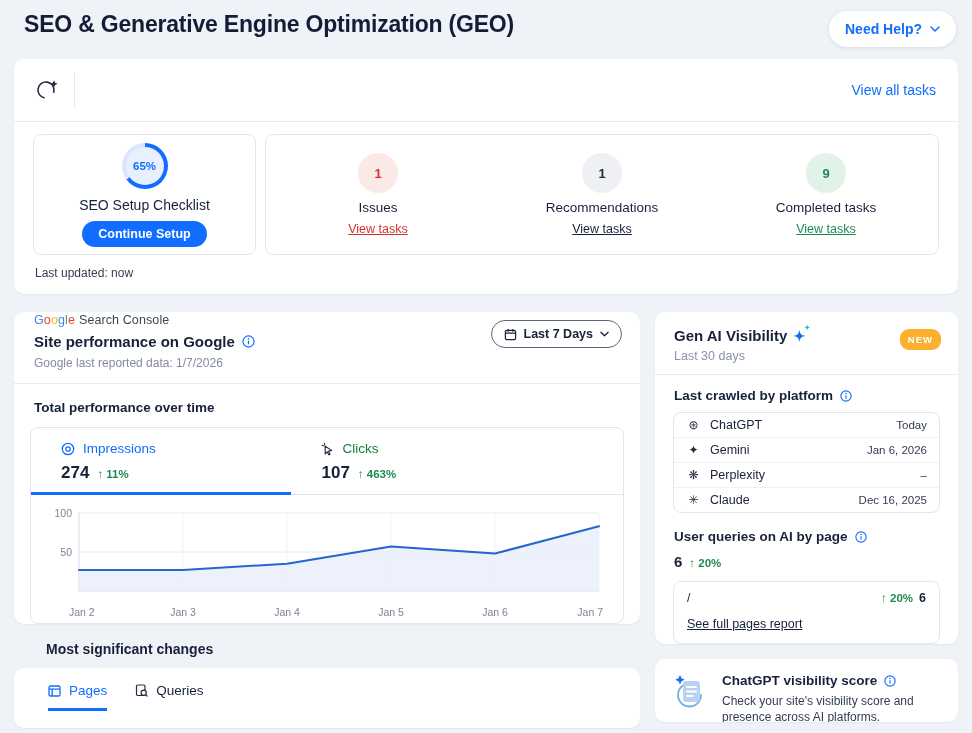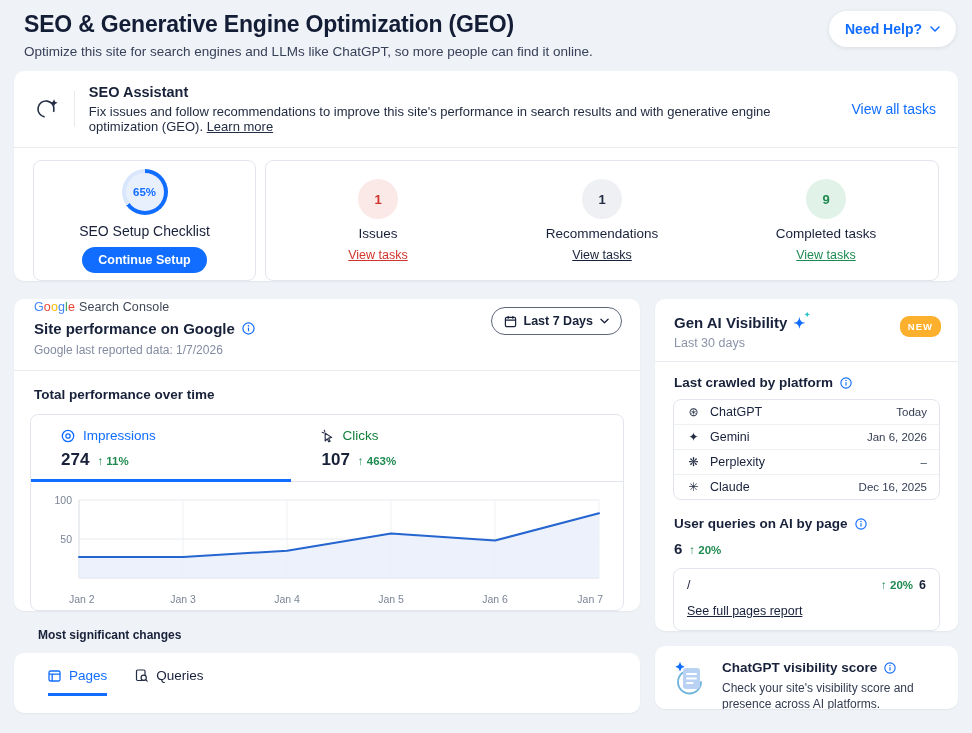--- a/index.html
+++ b/index.html
@@ -75,21 +75,21 @@
   .metric { padding: 13px 0 9px 30px; }
   .metric.active { width: 44%; border-bottom: 3px solid #116dff; }
   .metric.idle { flex: 1; border-bottom: 1px solid #e2e6ec; padding-bottom: 11px; }
   .m-label { display: flex; gap: 8px; align-items: center; font-size: 13.5px; }
   .metric.active .m-label { color: #116dff; }
   .metric.idle .m-label { color: #15803d; }
   .m-value { font-size: 17px; font-weight: 700; margin-top: 7px; display: flex; align-items: baseline; gap: 8px; }
   .delta { font-size: 11.5px; color: #1f8a50; font-weight: 700; }
   .chart-svg { display: block; margin: 8px 6px 2px 2px; }
 
-  .changes-title { font-size: 12px; font-weight: 700; margin: 17px 0 0 24px; }
+  .changes-title { font-size: 14px; font-weight: 700; margin: 17px 0 0 32px; }
   .changes-card { margin-top: 11px; height: 60px; }
   .tabs { display: flex; gap: 28px; padding: 15px 0 0 34px; }
   .tab { display: flex; align-items: center; gap: 8px; font-size: 13.5px; padding-bottom: 10px; border-bottom: 3px solid transparent; }
   .tab.on { color: #116dff; border-bottom-color: #116dff; }
   .tab.off { color: #18213a; }
 
   
   .genai-head { display: flex; justify-content: space-between; align-items: flex-start; padding: 15px 17px 11px 19px; }
   .genai-title { font-size: 15px; font-weight: 700; display: flex; align-items: center; gap: 6px; }
   .sparkle { position: relative; color: #116dff; font-size: 14px; line-height: 1; }
@@ -114,48 +114,40 @@
   .score-desc { font-size: 12px; color: #333d52; margin-top: 5px; line-height: 1.35; }
 
   .info-i { display: inline-flex; flex: 0 0 auto; }
 </style>
 </head>
 <body>
 
 <div class="hdr">
   <div>
     <h1>SEO &amp; Generative Engine Optimization (GEO)</h1>
-    <div class="sub">Optimize this site for search engines and LLMs like ChatGPT, so more people can find it online.</div>
   </div>
   <button class="need-help">
     <span>Need Help?</span>
     <span style="display:flex">
         <svg width="10" height="6" viewBox="0 0 10 6">
           <path d="M1 1l4 4 4-4" stroke="#116dff" stroke-width="1.5" fill="none" stroke-linecap="round" stroke-linejoin="round"></path>
         </svg>
       </span>
   </button>
 </div>
 
 <section class="panel top-panel">
   <div class="assistant-row">
     <span class="assist-icon">
       <svg width="26" height="26" viewBox="0 0 26 26">
         <circle cx="12" cy="13" r="8" fill="none" stroke="#222c43" stroke-width="1.6" stroke-dasharray="39 12" transform="rotate(100 12 13)"></circle>
         <path d="M20 3.2l1.1 2.5 2.5 1.1-2.5 1.1L20 10.4l-1.1-2.5-2.5-1.1 2.5-1.1z" fill="#222c43"></path>
       </svg>
     </span>
     <div class="vr"></div>
-    <div>
-      <div class="assist-title">SEO Assistant</div>
-      <div class="assist-desc">
-        <span>Fix issues and follow recommendations to improve this site's performance in search results and with generative engine optimization (GEO).</span>
-        <a>Learn more</a>
-      </div>
-    </div>
     <a class="view-all">View all tasks</a>
   </div>
   <div class="divider"></div>
 
   <div class="cards-row">
     <div class="card checklist-card">
       <div class="ring">
         <div class="ring-in">
             <span>65%</span>
           </div>
@@ -175,20 +167,21 @@
         <div class="task-label">Recommendations</div>
         <a class="task-link l-dark">View tasks</a>
       </div>
       <div class="task-col">
         <div class="task-circle c-green">9</div>
         <div class="task-label">Completed tasks</div>
         <a class="task-link l-green">View tasks</a>
       </div>
     </div>
   </div>
+  <div class="last-updated">Last updated: now</div>
 </section>
 
 <div class="main-row">
 
   <div class="col-left">
     <section class="panel">
       <div class="gsc-head">
         <div>
           <div class="gsc-logo">
             <span><span style="color: rgb(66, 133, 244);">G</span><span style="color: rgb(234, 67, 53);">o</span><span style="color: rgb(251, 188, 5);">o</span><span style="color: rgb(66, 133, 244);">g</span><span style="color: rgb(52, 168, 83);">l</span><span style="color: rgb(234, 67, 53);">e</span></span><span class="gsc-suffix">Search Console</span>

